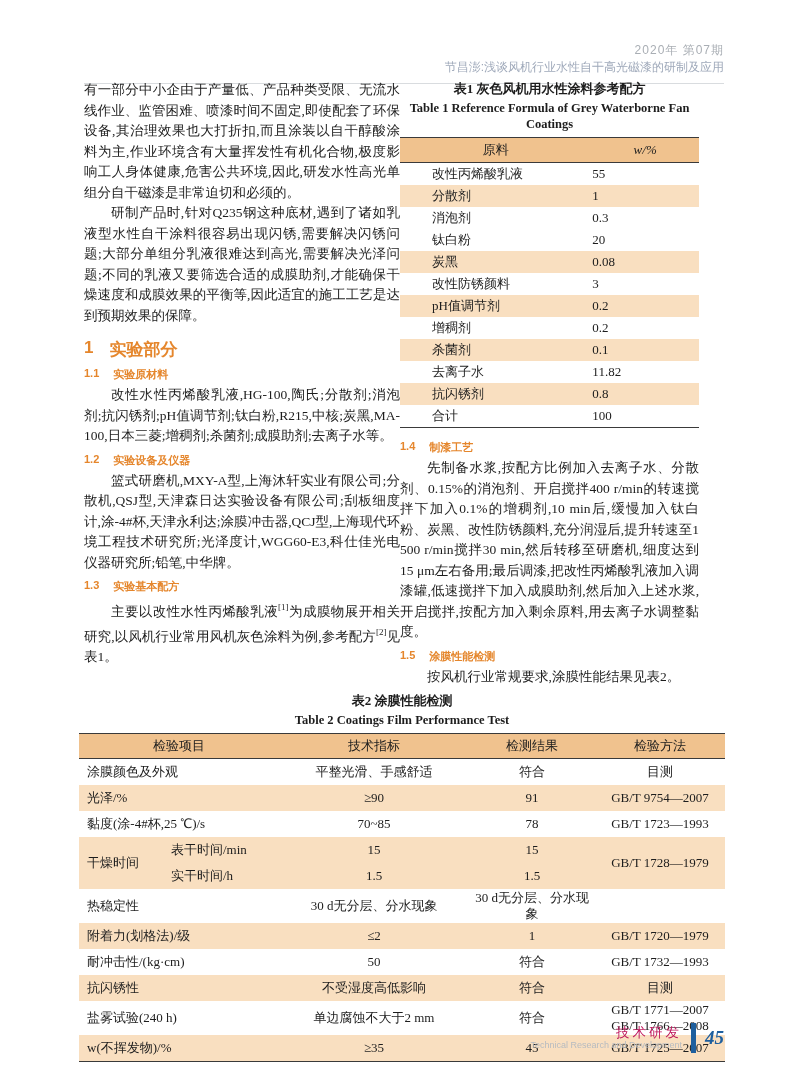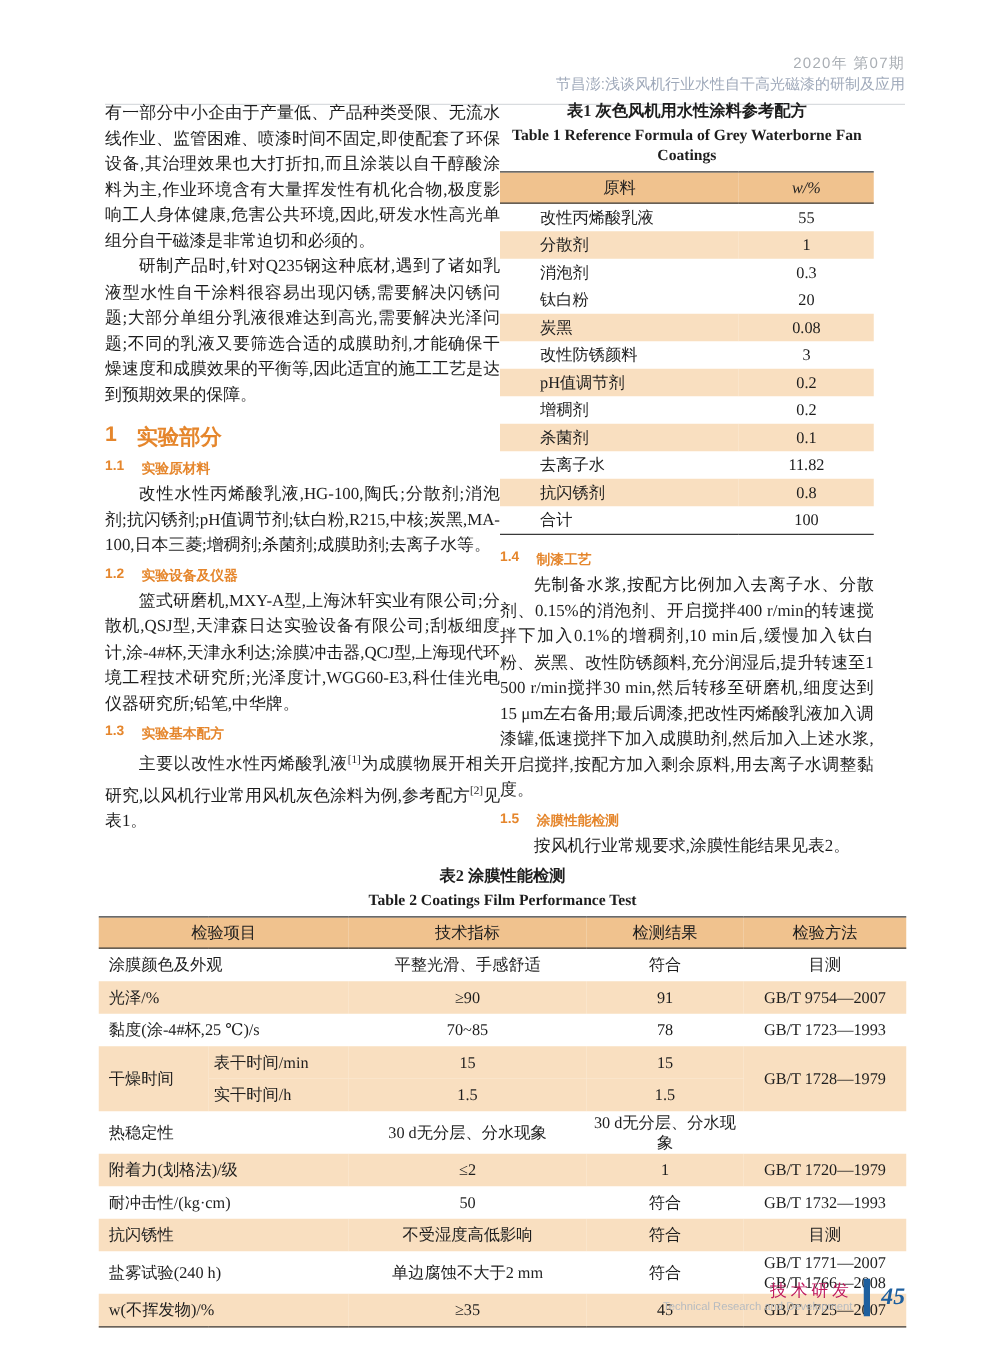--- a/index.html
+++ b/index.html
@@ -54,25 +54,25 @@
     border-top:1.5px solid #3a3a3a;border-bottom:1.5px solid #3a3a3a;
   }
   table.three-line th{
     background:var(--table-header-bg);font-weight:normal;
     border-bottom:1px solid #3a3a3a;height:22px;
   }
   table.three-line tr.alt{background:var(--table-alt-bg);}
   
   .t1 td{height:20px;}
   .t1 td.mat{text-align:left;padding-left:32px;}
-  .t1 td.val{text-align:center;}
+  .t1 td.val{text-align:left;}
   .t1 th.w{font-style:italic;}
   
   .t2-wrap{position:absolute;top:692px;left:79px;width:646px;}
-  .t2 td{height:24px;text-align:center;line-height:16px;}
+  .t2 td{height:24px;text-align:center;line-height:16px;font-family:Liberation Serif, serif;}
   .t2 td.item{text-align:left;padding-left:8px;}
   .t2 td.sub{text-align:left;padding-left:4px;}
   .t2 td.method{white-space:pre-line;}
   
   .footer{
     position:absolute;right:70px;bottom:24px;
     display:flex;align-items:center;gap:9px;
   }
   .footer .ft-text{text-align:right;font-family:"Liberation Sans","DejaVu Sans",sans-serif;}
   .footer .ft-cn{font-size:13.5px;color:#be185d;letter-spacing:3px;line-height:15px;}

